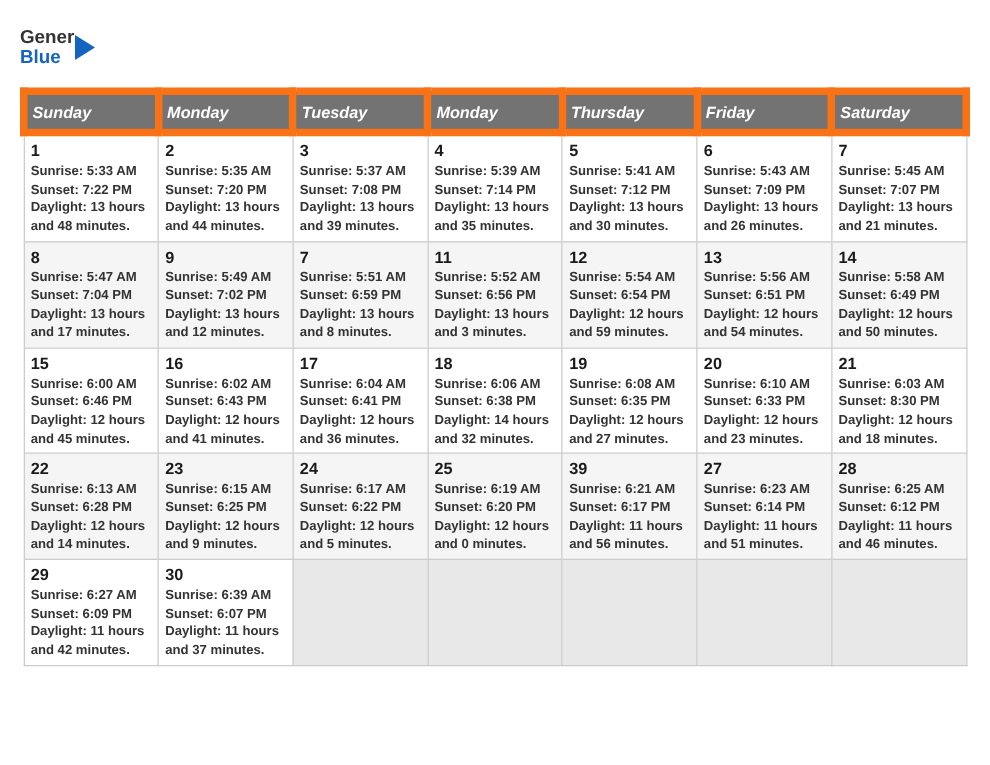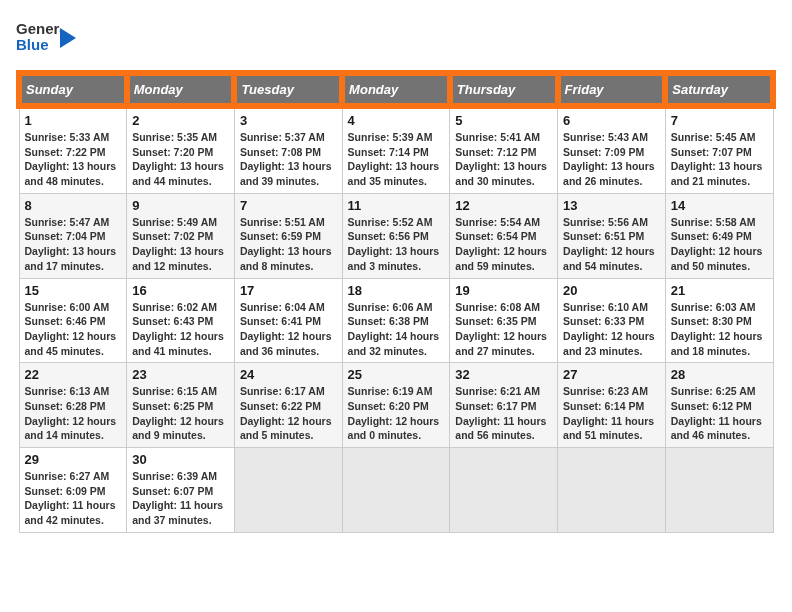--- a/index.html
+++ b/index.html
@@ -313,21 +313,21 @@
       </td>
         <td>
         <span class="day-num">25</span>
         <div class="day-info">
           <span>Sunrise: 6:19 AM</span><br>
           <span>Sunset: 6:20 PM</span><br>
           <span>Daylight: 12 hours and 0 minutes.</span>
         </div>
       </td>
         <td>
-        <span class="day-num">32</span>
+        <span class="day-num">39</span>
         <div class="day-info">
           <span>Sunrise: 6:21 AM</span><br>
           <span>Sunset: 6:17 PM</span><br>
           <span>Daylight: 11 hours and 56 minutes.</span>
         </div>
       </td>
         <td>
         <span class="day-num">27</span>
         <div class="day-info">
           <span>Sunrise: 6:23 AM</span><br>

